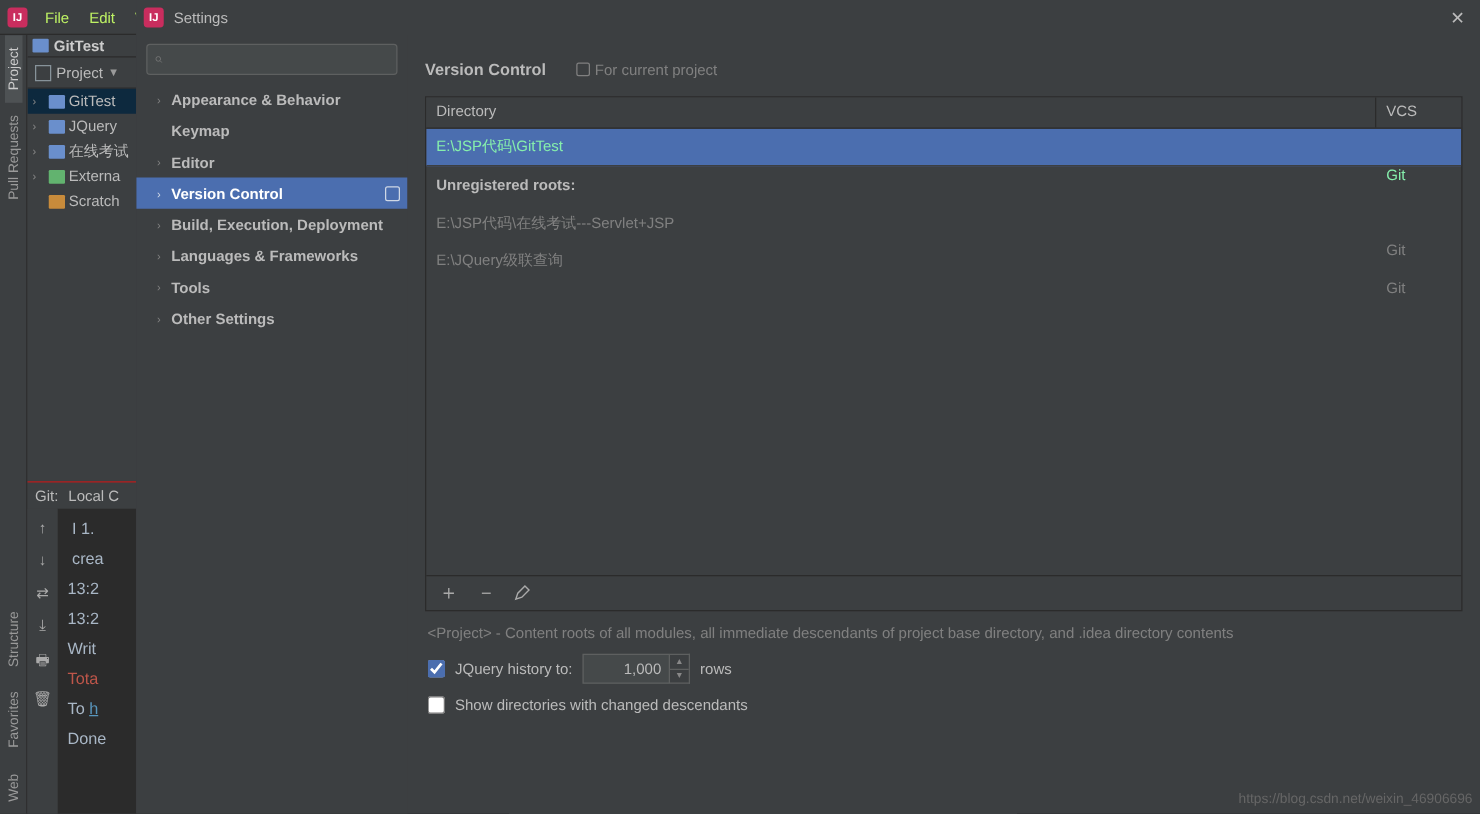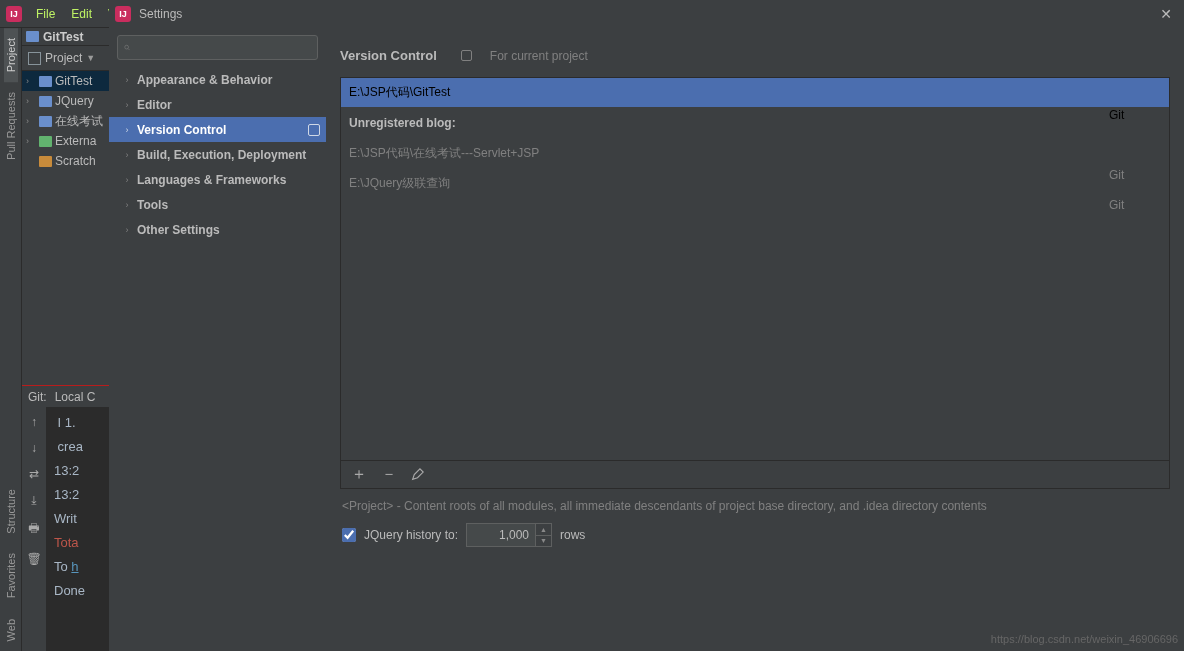--- a/index.html
+++ b/index.html
@@ -33,34 +33,34 @@
 .tree-row.selected .lbl { color:#fff; }
 .tree-row .badge { background: #6e6e6e; color: #ddd; border-radius: 8px; font-size: 10px; padding: 1px 5px; margin-right: 4px; }
 .tree-row .marker { width: 12px; height: 12px; border: 1px solid #888; border-radius: 2px; margin-left:3px; position:relative; }
 .tree-row.selected .marker { border-color:#cfd8e6; }
 .tree-row.noexp .chev { visibility: hidden; }
 
 
 .settings-right { flex: 1; display: flex; flex-direction: column; padding: 20px 14px 10px 14px; min-width: 0; }
 .right-header { display: flex; align-items: center; gap: 24px; margin-bottom: 14px; }
 .right-header .h1 { color: #bbbbbb; font-weight: 700; font-size: 13px; }
-.right-header .sub { color: #808080; display: flex; align-items: center; gap: 18px; }
+.right-header .sub { color: #808080; display: flex; align-items: center; gap: 4px; }
 .right-header .sub .marker2 { width:11px; height:11px; border:1px solid #808080; border-radius:2px; display:inline-block;}
 
 
 .vcs-table { border: 1px solid #2b2b2b; display: flex; flex-direction: column; height: 412px; background:#3c3f41; }
 .thead { display: flex; background: #3c3f41; border-bottom: 1px solid #2b2b2b; height: 25px; }
 .thead .th { padding: 4px 8px; color: #bbbbbb; }
 .th-dir { flex: 1; border-right: 1px solid #2b2b2b; }
 .th-vcs { width: 68px; }
 .tbody { flex: 1; overflow: hidden; }
 .trow { display: flex; height: 30px; align-items: center; }
 .trow .td-dir { flex: 1; padding: 0 8px; }
 .trow .td-vcs { width: 68px; padding: 0 8px; margin-top: 44px; }
-.trow.selected { background: #4b6eaf; color:#000000; border-bottom:1px solid #3c3f41; }
+.trow.selected { background: #4b6eaf; color:#86efac; border-bottom:1px solid #3c3f41; }
 .trow.header2 { font-weight:700; }
 .trow.unreg { color: #808080; }
 .ttoolbar { height: 28px; border-top: 1px solid #2b2b2b; display: flex; align-items: center; gap: 14px; padding: 0 10px; }
 .ttoolbar .tbtn { color:#aaa; font-size:16px; cursor:pointer; display:flex; align-items:center; }
 .ttoolbar .tbtn svg { width:13px;height:13px; fill:none; stroke:#aaaaaa; stroke-width:1.4;}
 
 .proj-note { color: #808080; padding: 10px 2px 8px 2px; }
 
 .opts { display:flex; flex-direction:column; gap:10px; padding: 2px; }
 .optrow { display:flex; align-items:center; gap:8px; }
@@ -210,20 +210,24 @@
               <line x1="11" y1="11" x2="15" y2="15"></line>
             </svg>
           <input type="text" style="background: none; border: none; outline: none; flex: 1 1 0%; color: rgb(187, 187, 187); margin-left: 4px;" placeholder="">
         </div>
       </div>
       <div class="settings-tree">
         <div class="tree-row">
             <span class="chev">›</span>
             <span class="lbl">Appearance &amp; Behavior</span>
           </div>
+        <div class="tree-row noexp">
+            <span class="chev">›</span>
+            <span class="lbl">Keymap</span>
+          </div>
         <div class="tree-row">
             <span class="chev">›</span>
             <span class="lbl">Editor</span>
           </div>
         <div class="tree-row selected">
             <span class="chev">›</span>
             <span class="lbl">Version Control</span>
             <span class="marker"></span>
           </div>
         <div class="tree-row">
@@ -248,27 +252,31 @@
     <div class="settings-right">
       <div class="right-header">
         <span class="h1">Version Control</span>
         <span class="sub">
             <span class="marker2"></span>
             <span>For current project</span>
           </span>
       </div>
 
       <div class="vcs-table">
+        <div class="thead">
+          <div class="th th-dir">Directory</div>
+          <div class="th th-vcs">VCS</div>
+        </div>
         <div class="tbody">
           <div class="trow selected">
             <div class="td-dir">E:\JSP代码\GitTest</div>
             <div class="td-vcs">Git</div>
           </div>
           <div class="trow header2">
-            <div class="td-dir">Unregistered blog:</div>
+            <div class="td-dir">Unregistered roots:</div>
               <div class="td-vcs"></div>
           </div>
           <div class="trow unreg">
             <div class="td-dir">E:\JSP代码\在线考试---Servlet+JSP</div>
             <div class="td-vcs">Git</div>
           </div>
           <div class="trow unreg">
             <div class="td-dir">E:\JQuery级联查询</div>
             <div class="td-vcs">Git</div>
           </div>
@@ -292,18 +300,22 @@
           <span>JQuery history to:</span>
           <div class="spinner">
             <input type="text" value="1,000" style="">
             <div class="arrows">
                 <div>▲</div>
                 <div>▼</div>
               </div>
           </div>
           <span>rows</span>
         </div>
+        <div class="optrow">
+          <input type="checkbox" style="">
+          <span>Show directories with changed descendants</span>
+        </div>
       </div>
     </div>
   </div>
 </div>
 
 <div class="watermark">https://blog.csdn.net/weixin_46906696</div>
 
 </body></html>

